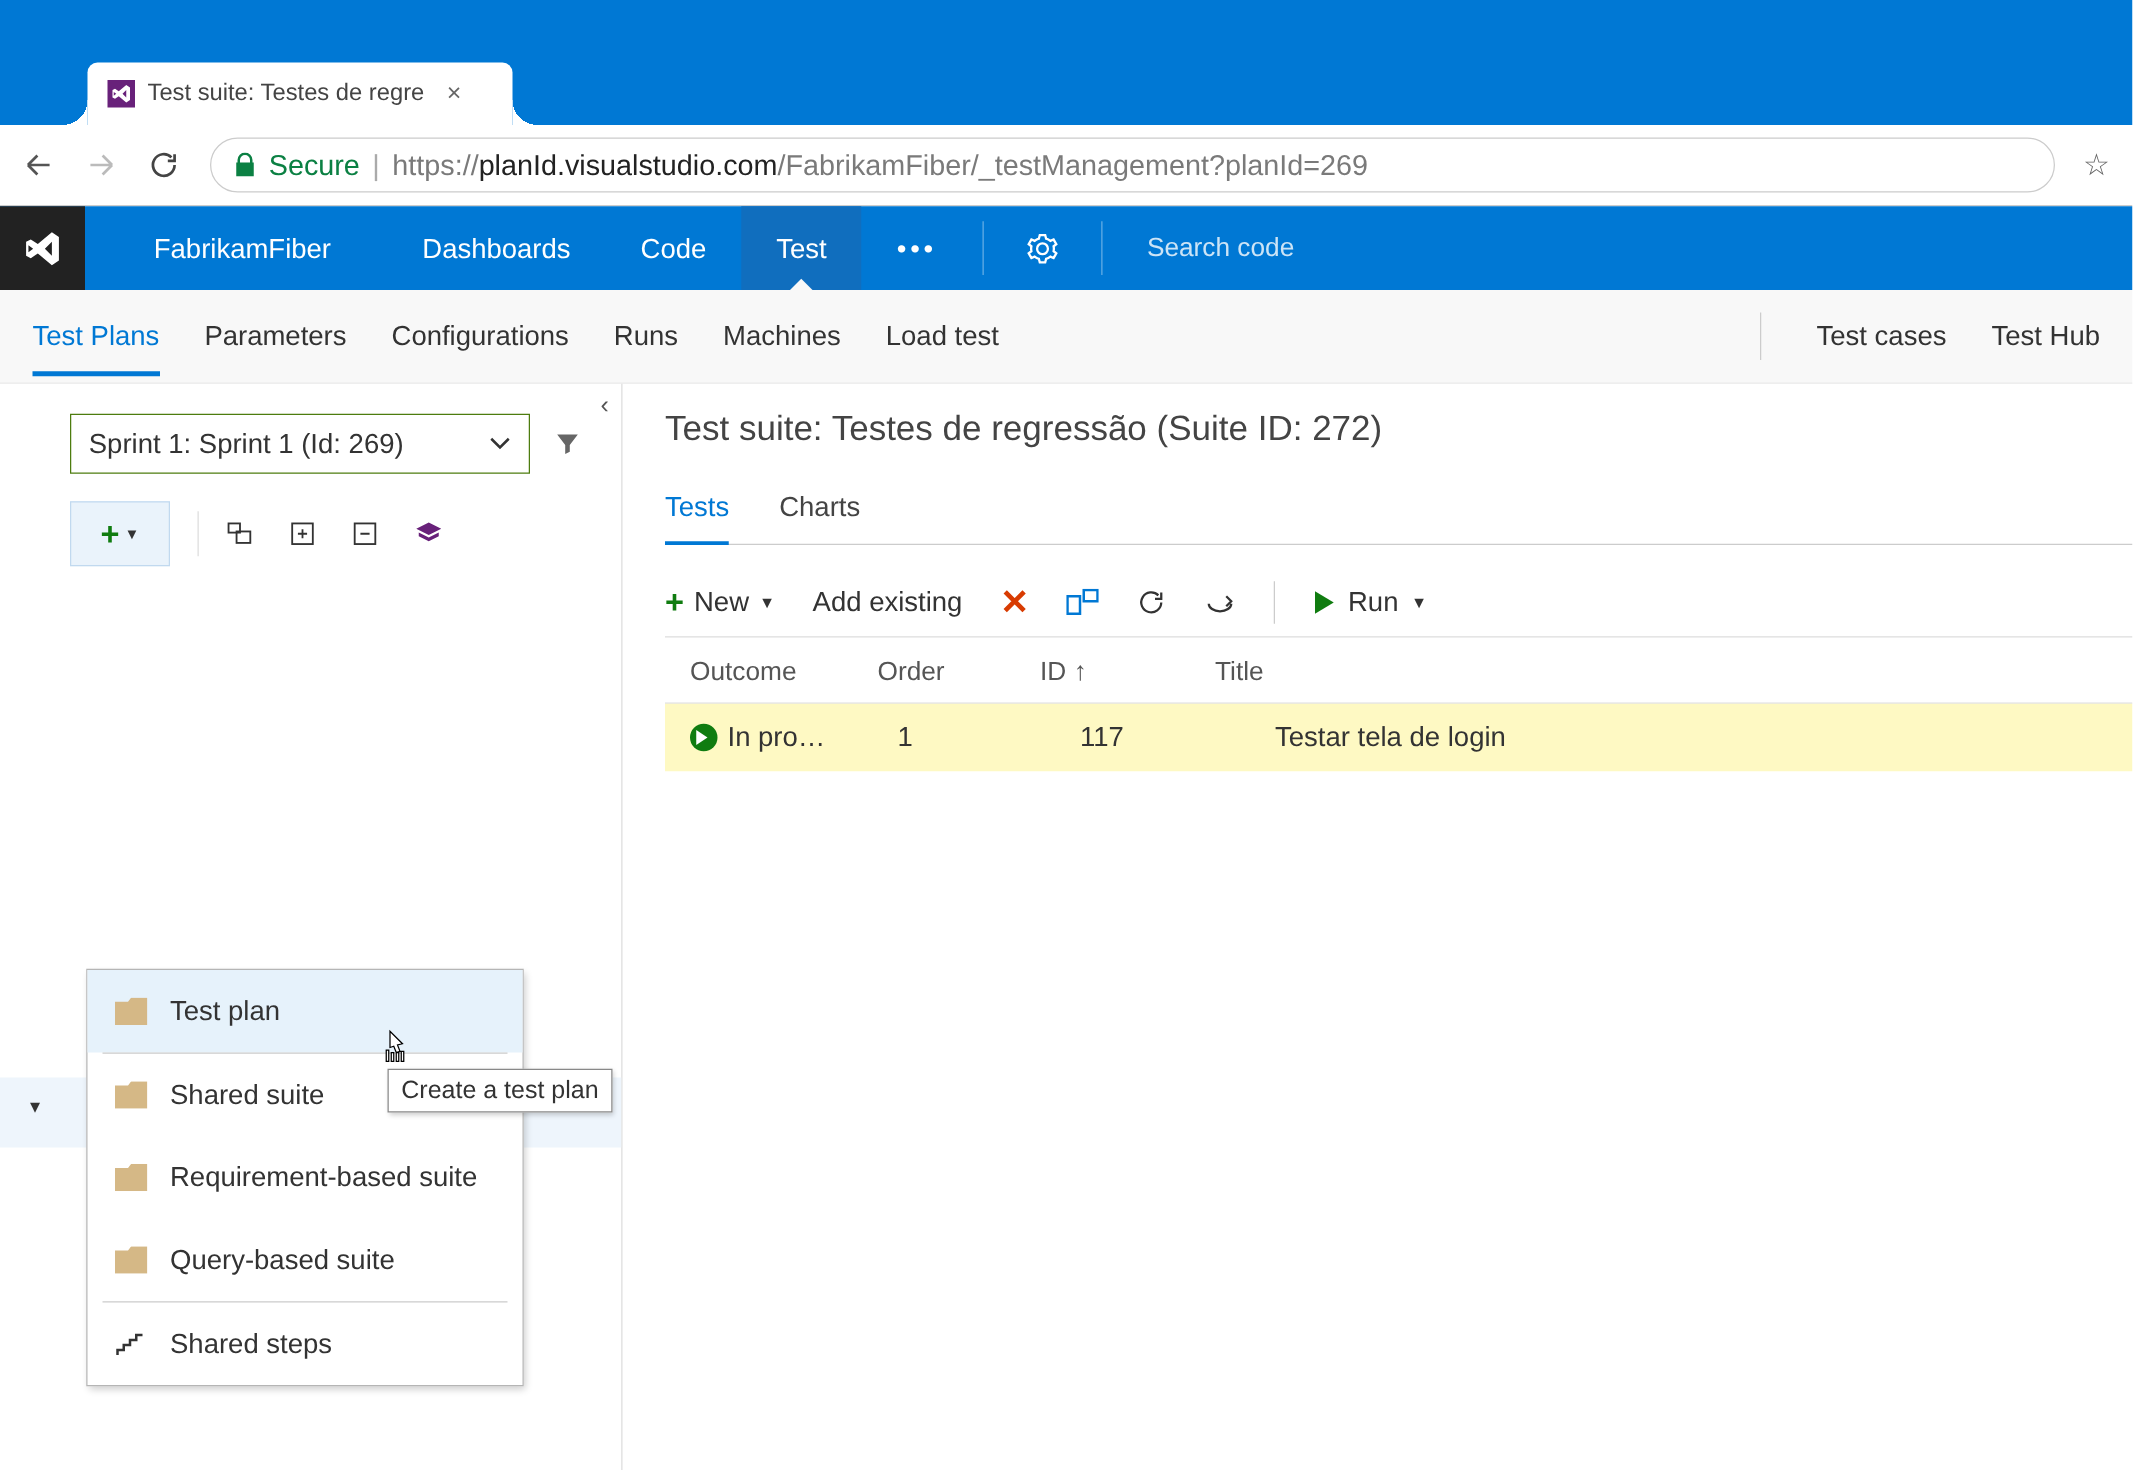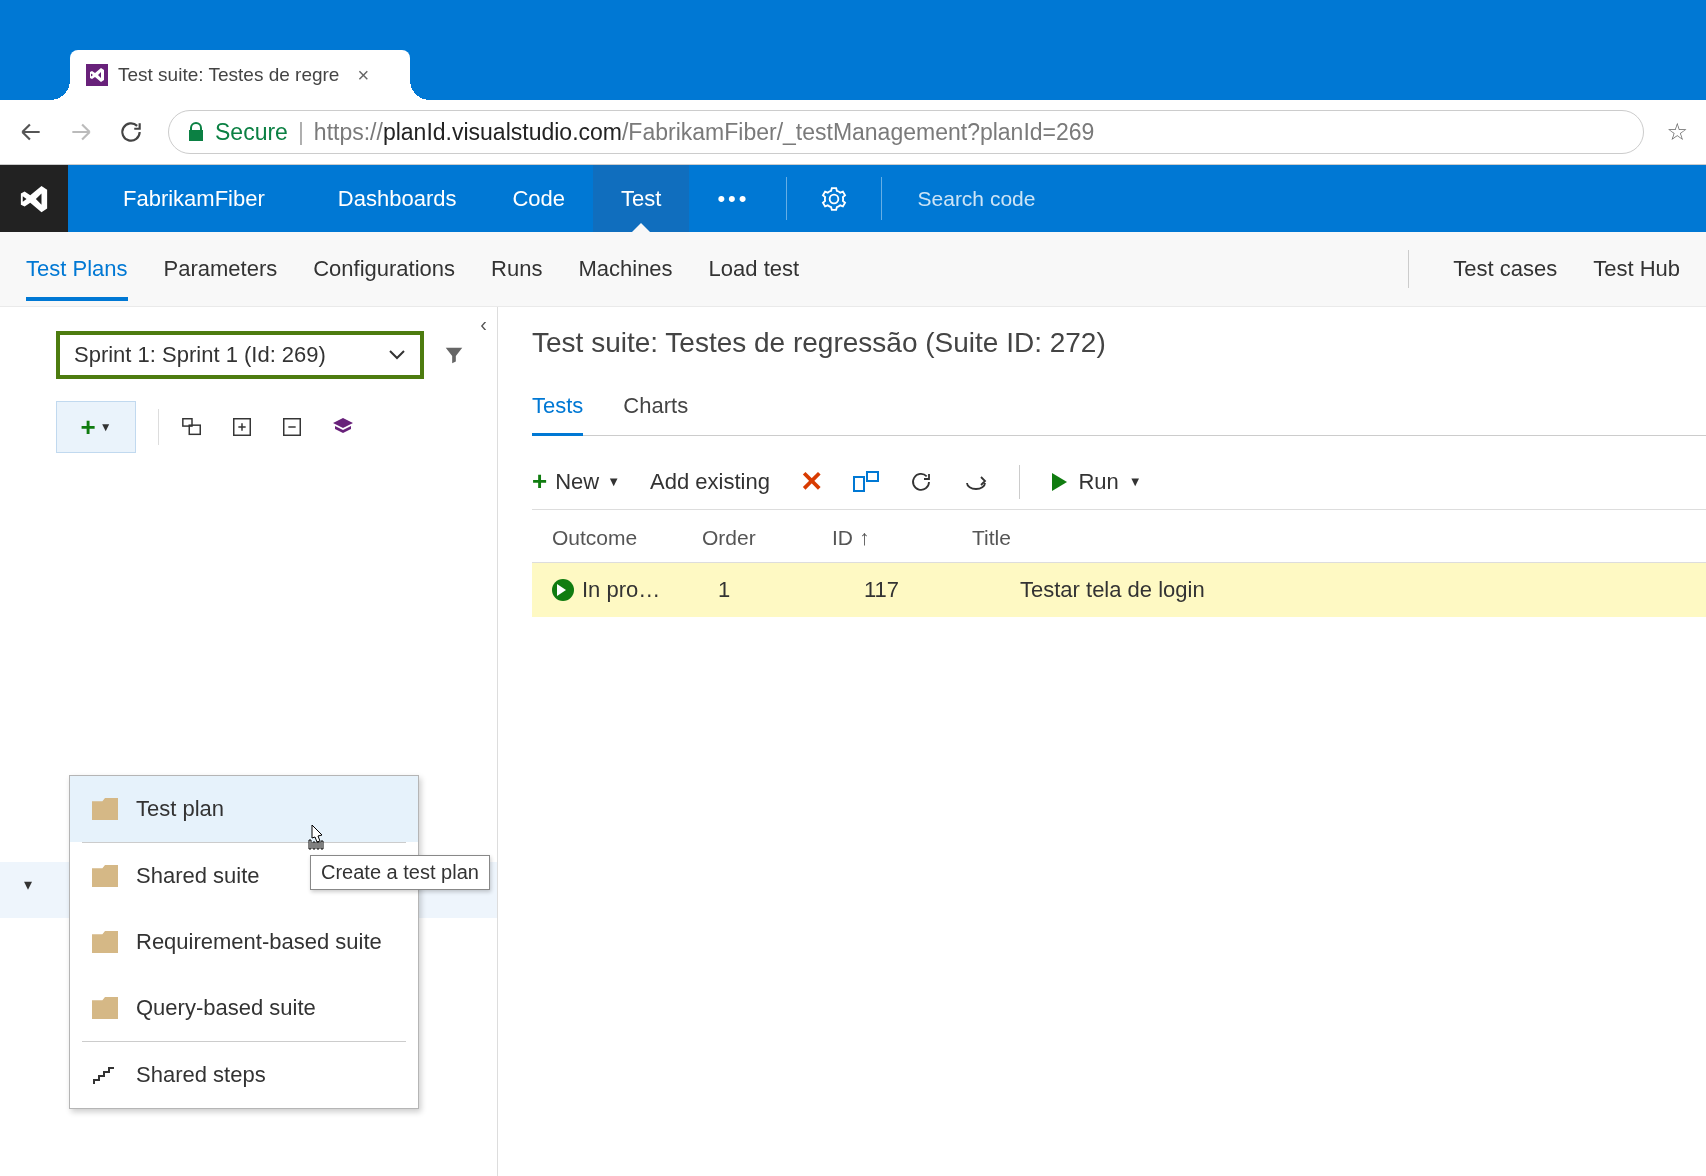--- a/index.html
+++ b/index.html
@@ -44,21 +44,21 @@
   .sub-nav .item.active { color: #0078d4; position: relative; }
   .sub-nav .item.active::after { content:""; position:absolute; left:0; right:0; bottom:-19px; height:4px; background:#0078d4; }
   .sub-nav .vsep { width:1px; height:38px; background:#ccc; margin: 0 8px; }
 
   
   .main { display: flex; height: calc(100% - 307px); }
   .left-pane { width: 498px; border-right: 1px solid #ddd; position: relative; padding-top: 24px; }
   .collapse-chevron { position:absolute; top:6px; right:10px; font-size: 20px; color:#555; }
 
   .plan-picker { display:flex; align-items:center; gap:10px; margin-left: 56px; }
-  .plan-select { border:4px solid #4d7c0f; height:48px; display:flex; align-items:center; justify-content: space-between; padding: 0 14px; width: 368px; font-size: 22px; color:#333; }
+  .plan-select { border:1px solid #4d7c0f; height:48px; display:flex; align-items:center; justify-content: space-between; padding: 0 14px; width: 368px; font-size: 22px; color:#333; }
   .plan-select .chev { }
   .filter-btn { width:40px; height:48px; display:flex; align-items:center; justify-content:center; color:#666; }
 
   .tree-toolbar { display:flex; align-items:center; gap: 20px; margin: 18px 0 0 56px; height: 60px; }
   .add-btn { border:1px solid #c1d9ef; background:#eaf3fb; width:80px; height:52px; display:flex; align-items:center; justify-content:center; gap:4px; }
   .add-plus { color:#107c10; font-size:26px; font-weight:bold; }
   .add-caret { font-size: 12px; color:#333; }
   .toolbar-sep { width:1px; height:36px; background:#ddd; margin: 0 2px; }
   .tb-icon { width:30px; text-align:center; color:#333; }
 

